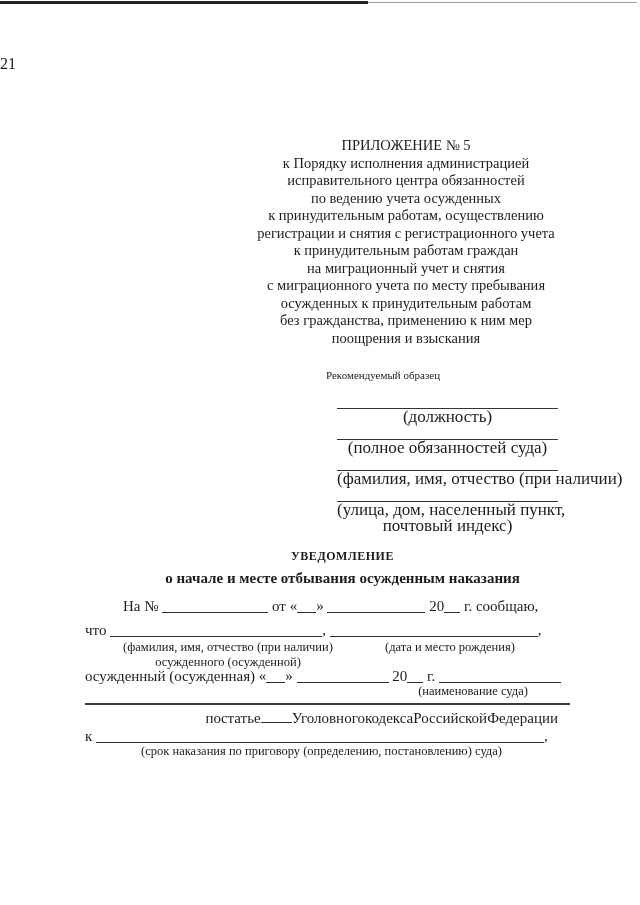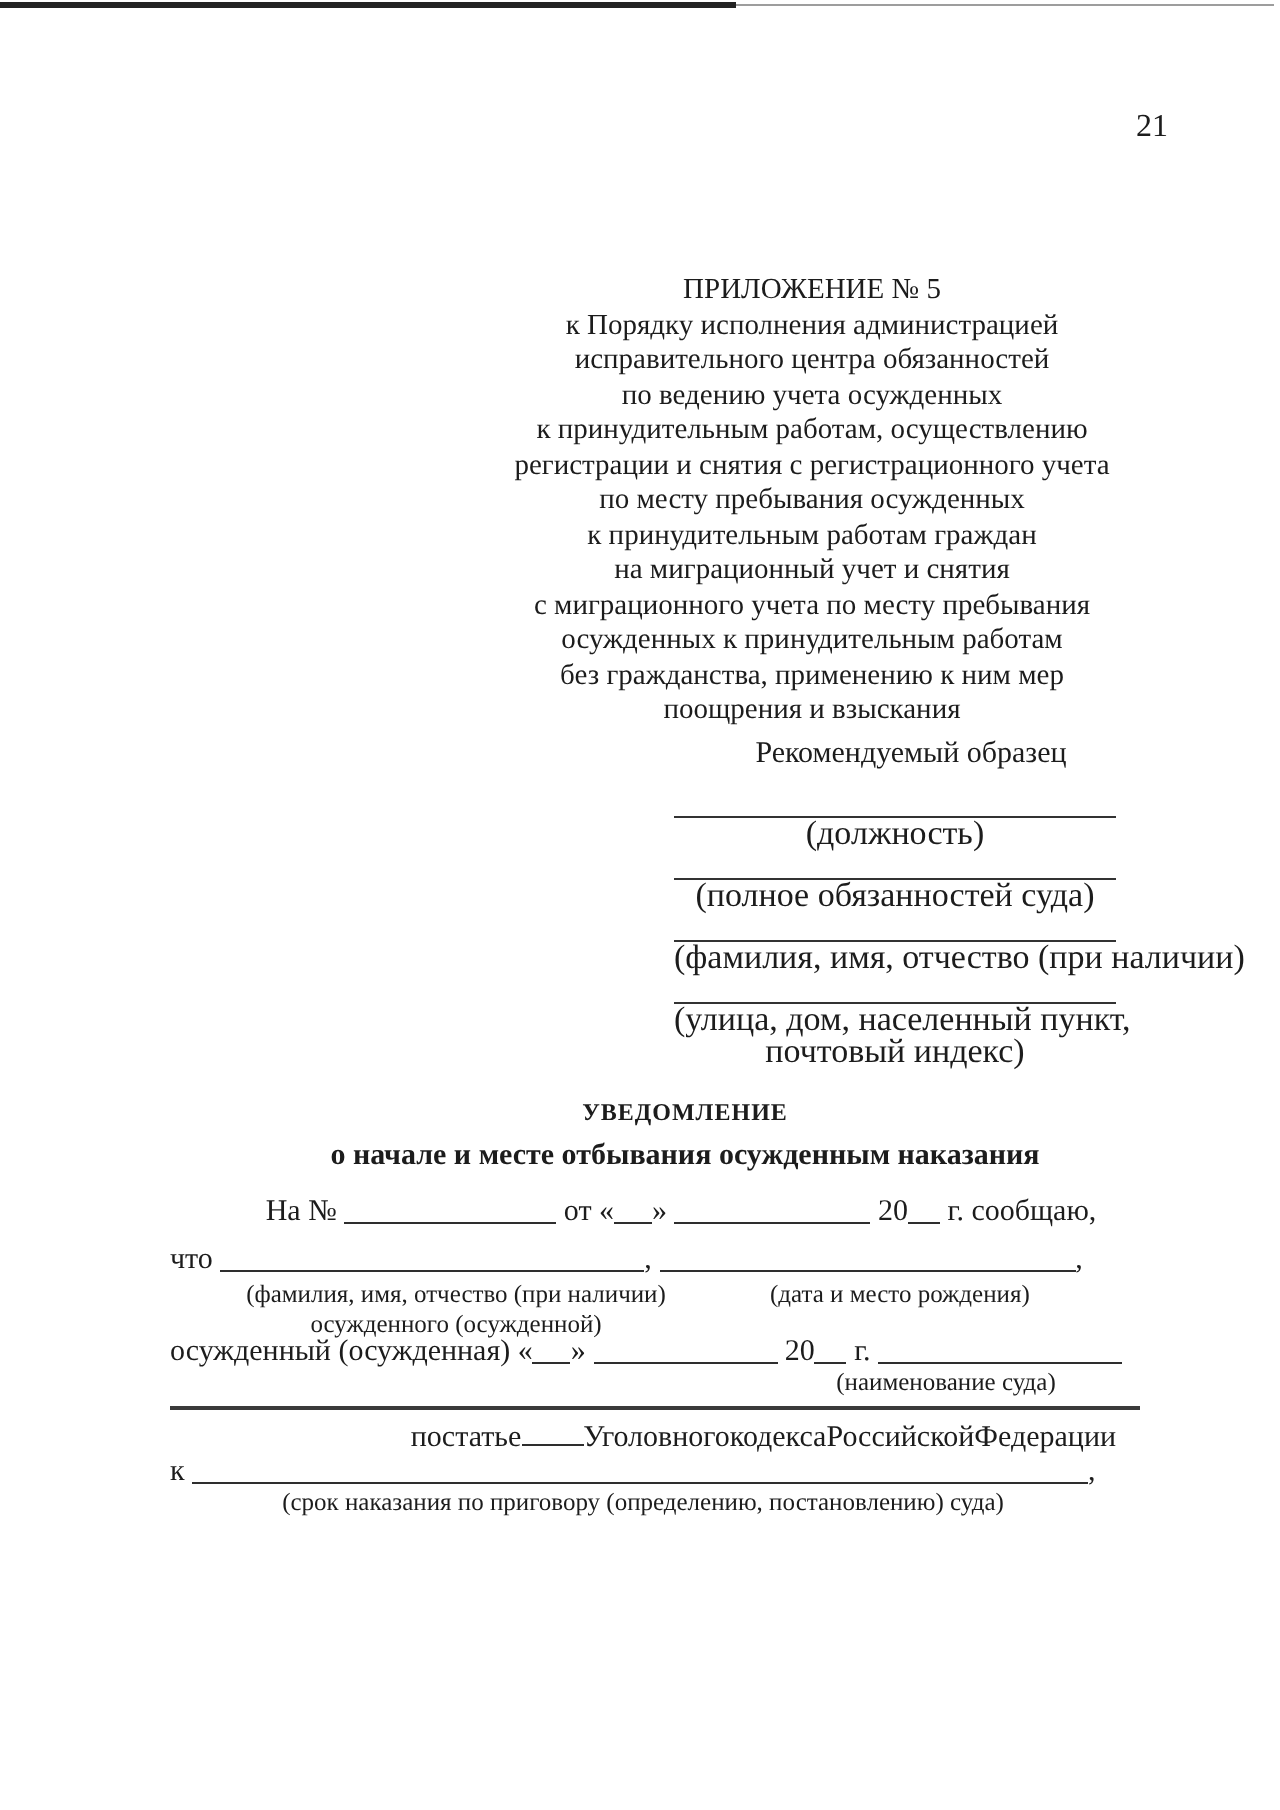--- a/index.html
+++ b/index.html
@@ -23,37 +23,37 @@
     left: 0; top: 1px; width: 368px; height: 3px;
     background: #232323;
   }
   .scan-bar-light {
     left: 368px; top: 2px; width: 269px; height: 1px;
     background: #9d9d9d;
   }
 
   .page-number {
     left: 0; top: 55px; width: 584px;
-    text-align: right;
+    text-align: left;
     font-size: 16px;
   }
 
   .appendix-block {
     left: 240px; top: 93px; width: 332px;
     text-align: center;
     font-size: 14.5px;
     line-height: 17.5px;
     white-space: nowrap;
     margin-top: 44px;
   }
 
   .sample-note {
-    left: 345px; top: 369px; width: 221px;
-    text-align: center;
-    font-size: 15px;
+    left: 326px; top: 369px; width: 221px;
+    text-align: left;
+    font-size: 11px;
   }
 
   .sig-field { left: 337px; width: 221px; }
   .sig-rule {
     border-top: 1.5px solid #333333;
     width: 100%; height: 0;
   }
   .sig-label {
     text-align: center;
     font-size: 17px;
@@ -111,21 +111,20 @@
 
   <div class="abs page-number">21</div>
 
   <div class="abs appendix-block">
     <div>ПРИЛОЖЕНИЕ № 5</div>
     <div>к Порядку исполнения администрацией</div>
     <div>исправительного центра обязанностей</div>
     <div>по ведению учета осужденных</div>
     <div>к принудительным работам, осуществлению</div>
     <div>регистрации и снятия с регистрационного учета</div>
-    <div>по месту пребывания осужденных</div>
     <div>к принудительным работам граждан</div>
     <div>на миграционный учет и снятия</div>
     <div>с миграционного учета по месту пребывания</div>
     <div>осужденных к принудительным работам</div>
     <div>без гражданства, применению к ним мер</div>
     <div>поощрения и взыскания</div>
   </div>
 
   <div class="abs sample-note">Рекомендуемый образец</div>
 
@@ -143,21 +142,21 @@
   </div>
   <div class="abs sig-field" style="top:501px">
     <div class="sig-rule"></div>
     <div class="sig-label">(улица, дом, населенный пункт,</div>
     <div class="sig-label">почтовый индекс)</div>
   </div>
 
   <div class="abs notice-title">УВЕДОМЛЕНИЕ</div>
   <div class="abs notice-subtitle">о начале и месте отбывания осужденным наказания</div>
 
-  <div class="abs form-line" style="top:598px; padding-left:38px; width:435px;text-align:center;">
+  <div class="abs form-line" style="top:598px; padding-left:38px; width:435px;">
     <span>На №</span>
     <span class="blank" style="width:106px"></span>
     <span>от «</span><span class="blank" style="width:19px"></span><span>»</span>
     <span class="blank" style="width:98px"></span>
     <span>20</span><span class="blank" style="width:16px"></span>
     <span>г. сообщаю,</span>
   </div>
 
   <div class="abs form-line" style="top:622px">
     <span>что</span>

